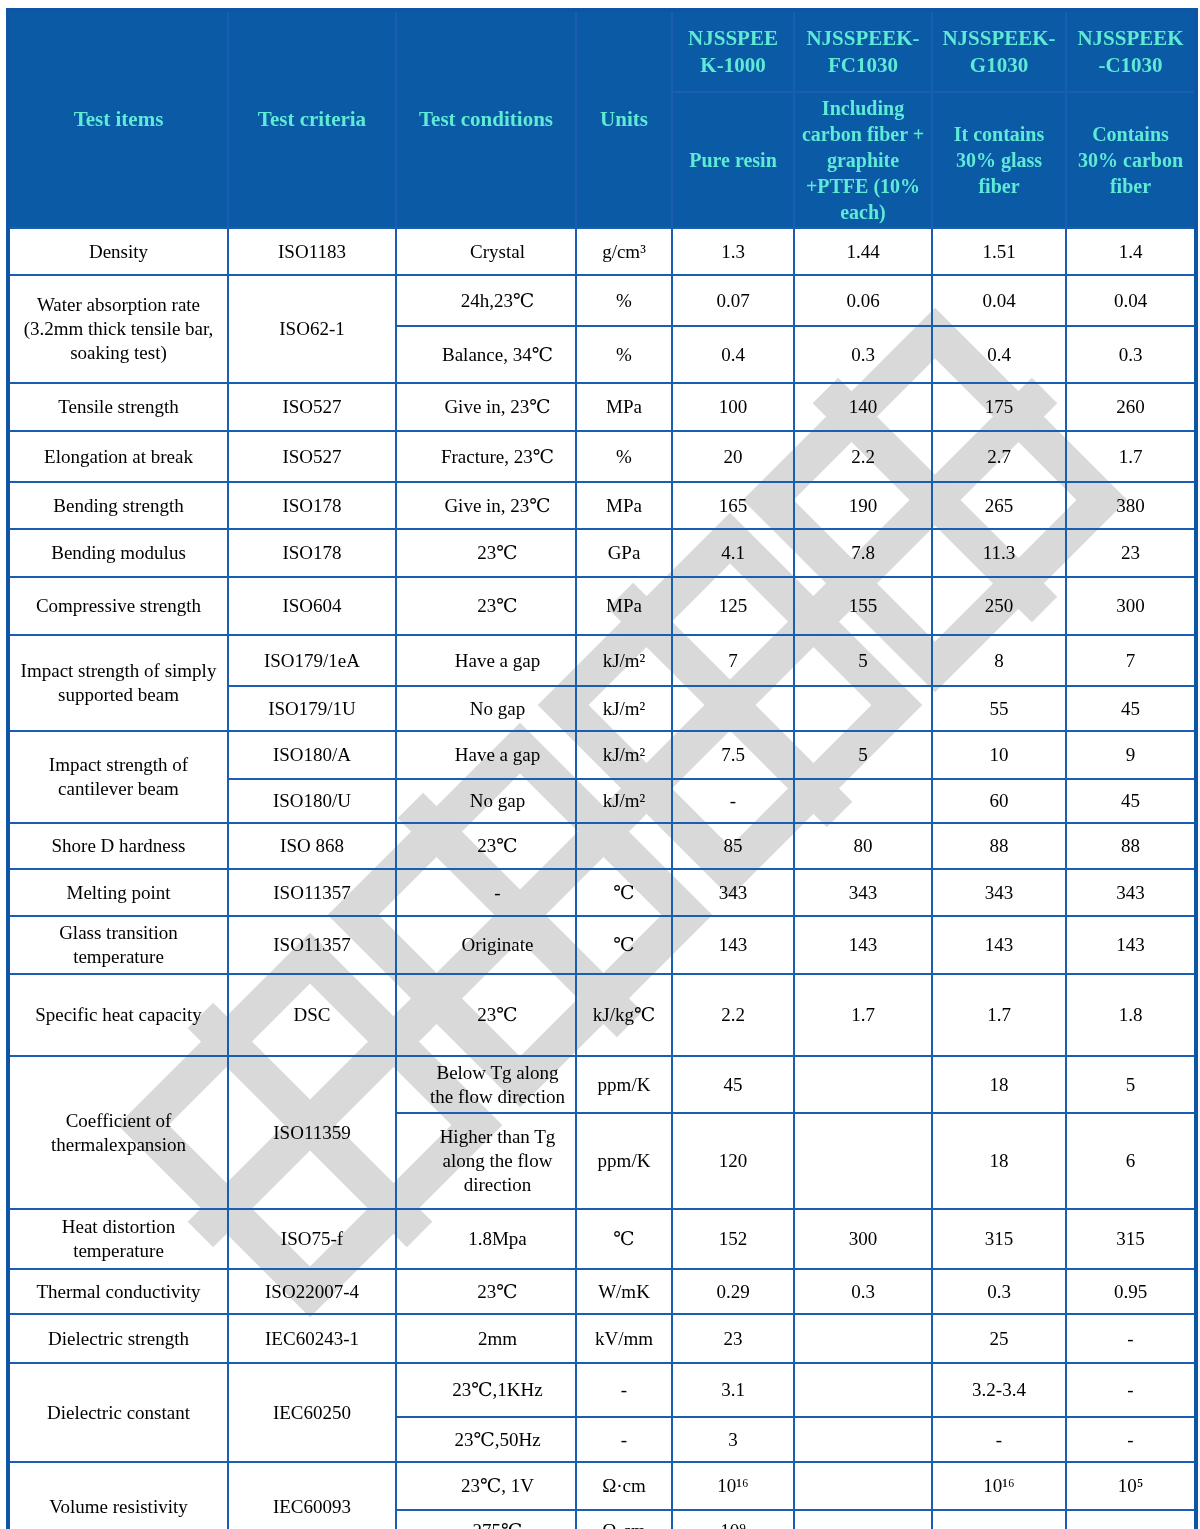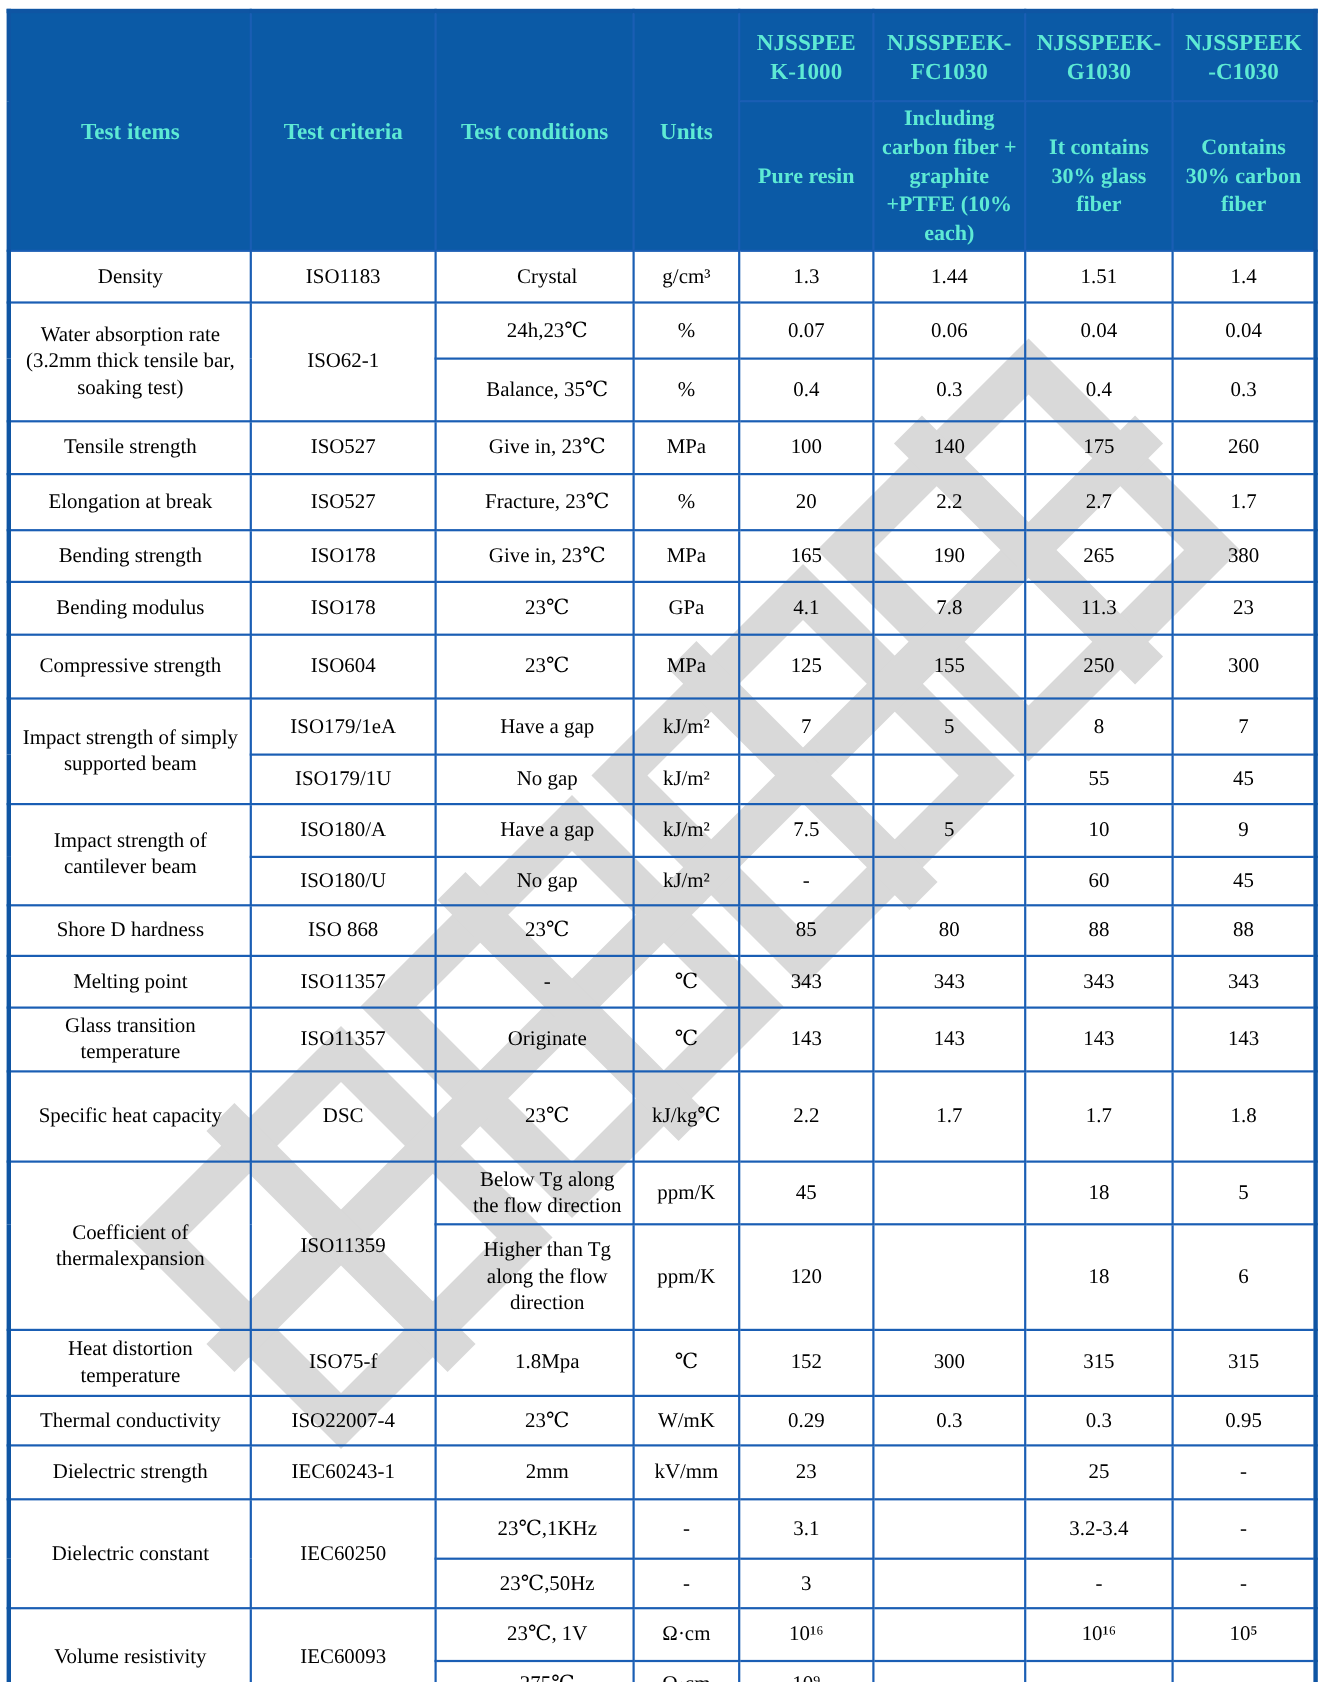--- a/index.html
+++ b/index.html
@@ -103,21 +103,21 @@
       <td class="item" rowspan="2">Water absorption rate (3.2mm thick tensile bar, soaking test)</td>
       <td class="crit" rowspan="2">ISO62-1</td>
       <td class="cond">24h,23℃</td>
       <td class="unit">%</td>
       <td class="val">0.07</td>
       <td class="val">0.06</td>
       <td class="val">0.04</td>
       <td class="val">0.04</td>
     </tr>
     <tr style="height:57px">
-      <td class="cond">Balance, 35℃</td>
+      <td class="cond">Balance, 34℃</td>
       <td class="unit">%</td>
       <td class="val">0.4</td>
       <td class="val">0.3</td>
       <td class="val">0.4</td>
       <td class="val">0.3</td>
     </tr>
     <tr style="height:48px">
       <td class="item">Tensile strength</td>
       <td class="crit">ISO527</td>
       <td class="cond">Give in, 23℃</td>

